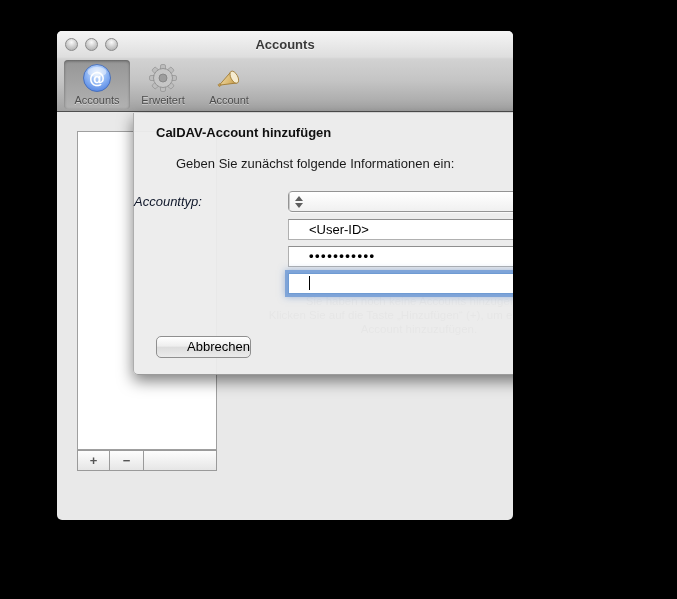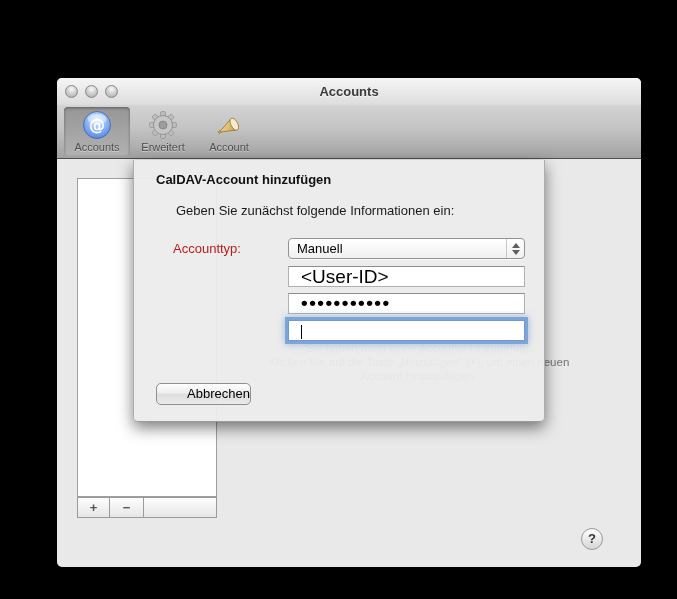--- a/index.html
+++ b/index.html
@@ -2,24 +2,23 @@
 <html><head>
 <meta charset="utf-8">
 <style>
   html,body{margin:0;padding:0;}
   body{
     width:677px;height:599px;background:#000;position:relative;overflow:hidden;
     font-family:"Liberation Sans","DejaVu Sans",sans-serif;
     -webkit-font-smoothing:antialiased;
   }
   .window{
-    position:absolute;left:57px;top:31px;width:584px;height:489px;
+    position:absolute;left:57px;top:31px;width:456px;height:489px;
     background:#e9e9e9;border-radius:5px;overflow:hidden;
     box-shadow:0 10px 30px rgba(0,0,0,.8);
-    margin-top:47px;
   }
   
   .header{
     position:absolute;left:0;top:0;right:0;height:80px;
     background:linear-gradient(180deg,#f5f5f5 0px,#dedede 26px,#d2d2d2 28px,#c4c4c4 50px,#a2a2a2 100%);
     border-bottom:1px solid #4f4f4f;
   }
   .traffic-lights{position:absolute;left:8px;top:7px;display:flex;gap:7px;}
   .tl-btn{
     width:13px;height:13px;border-radius:50%;
@@ -83,27 +82,27 @@
     background:rgba(236,236,236,.95);
     border-left:1px solid rgba(120,120,120,.55);
     border-right:1px solid rgba(120,120,120,.55);
     border-bottom:1px solid rgba(100,100,100,.6);
     border-radius:0 0 5px 5px;box-sizing:border-box;
     box-shadow:0 6px 15px rgba(0,0,0,.5);
   }
   .sheet-title{position:absolute;left:22px;top:12px;font-size:13px;font-weight:bold;color:#111;}
   .sheet-subtitle{position:absolute;left:42px;top:43px;font-size:13px;color:#1a1a1a;}
   .form-label{
-    position:absolute;left:0;width:146px;text-align:center;
-    font-size:13px;color:#b91c1c;
+    position:absolute;left:0;width:146px;text-align:left;
+    font-size:13px;color:#0f172a;font-style:italic;
   }
   .field{
     position:absolute;left:154px;width:237px;height:21px;box-sizing:border-box;
     background:#fff;border:1px solid #b0b0b0;border-top-color:#8e8e8e;
-    font-size:19px;line-height:19px;color:#000;padding-left:12px;overflow:hidden;
+    font-size:13px;line-height:19px;color:#000;padding-left:20px;overflow:hidden;
   }
   .field.password{letter-spacing:1.5px;font-weight:bold;line-height:18px;}
   .field.focused{
     border:1px solid #6f9bd3;
     box-shadow:0 0 0 3px rgba(120,160,215,.9),0 0 7px 3px rgba(90,135,200,.55);
   }
   .caret{display:inline-block;width:1px;height:14px;background:#000;vertical-align:-2px;}
   .popup{
     position:absolute;left:154px;width:237px;height:21px;box-sizing:border-box;
     background:linear-gradient(180deg,#ffffff,#f0f0f0);
@@ -214,21 +213,20 @@
   </div>
 
   <div class="help-button">?</div>
 
   <div class="sheet">
     <div class="sheet-title">CalDAV-Account hinzufügen</div>
     <div class="sheet-subtitle">Geben Sie zunächst folgende Informationen ein:</div>
 
     <div class="form-label" style="top:81px;">Accounttyp:</div>
     <div class="popup" style="top:78px;">
-      <span class="popup-value">Manuell</span>
       <span class="popup-arrows">
         <span class="arrow-up"></span>
         <span class="arrow-down"></span>
       </span>
     </div>
 
     <div class="field" style="top:106px;">&lt;User-ID&gt;</div>
 
     <div class="field password" style="top:133px;">•••••••••••</div>
 

